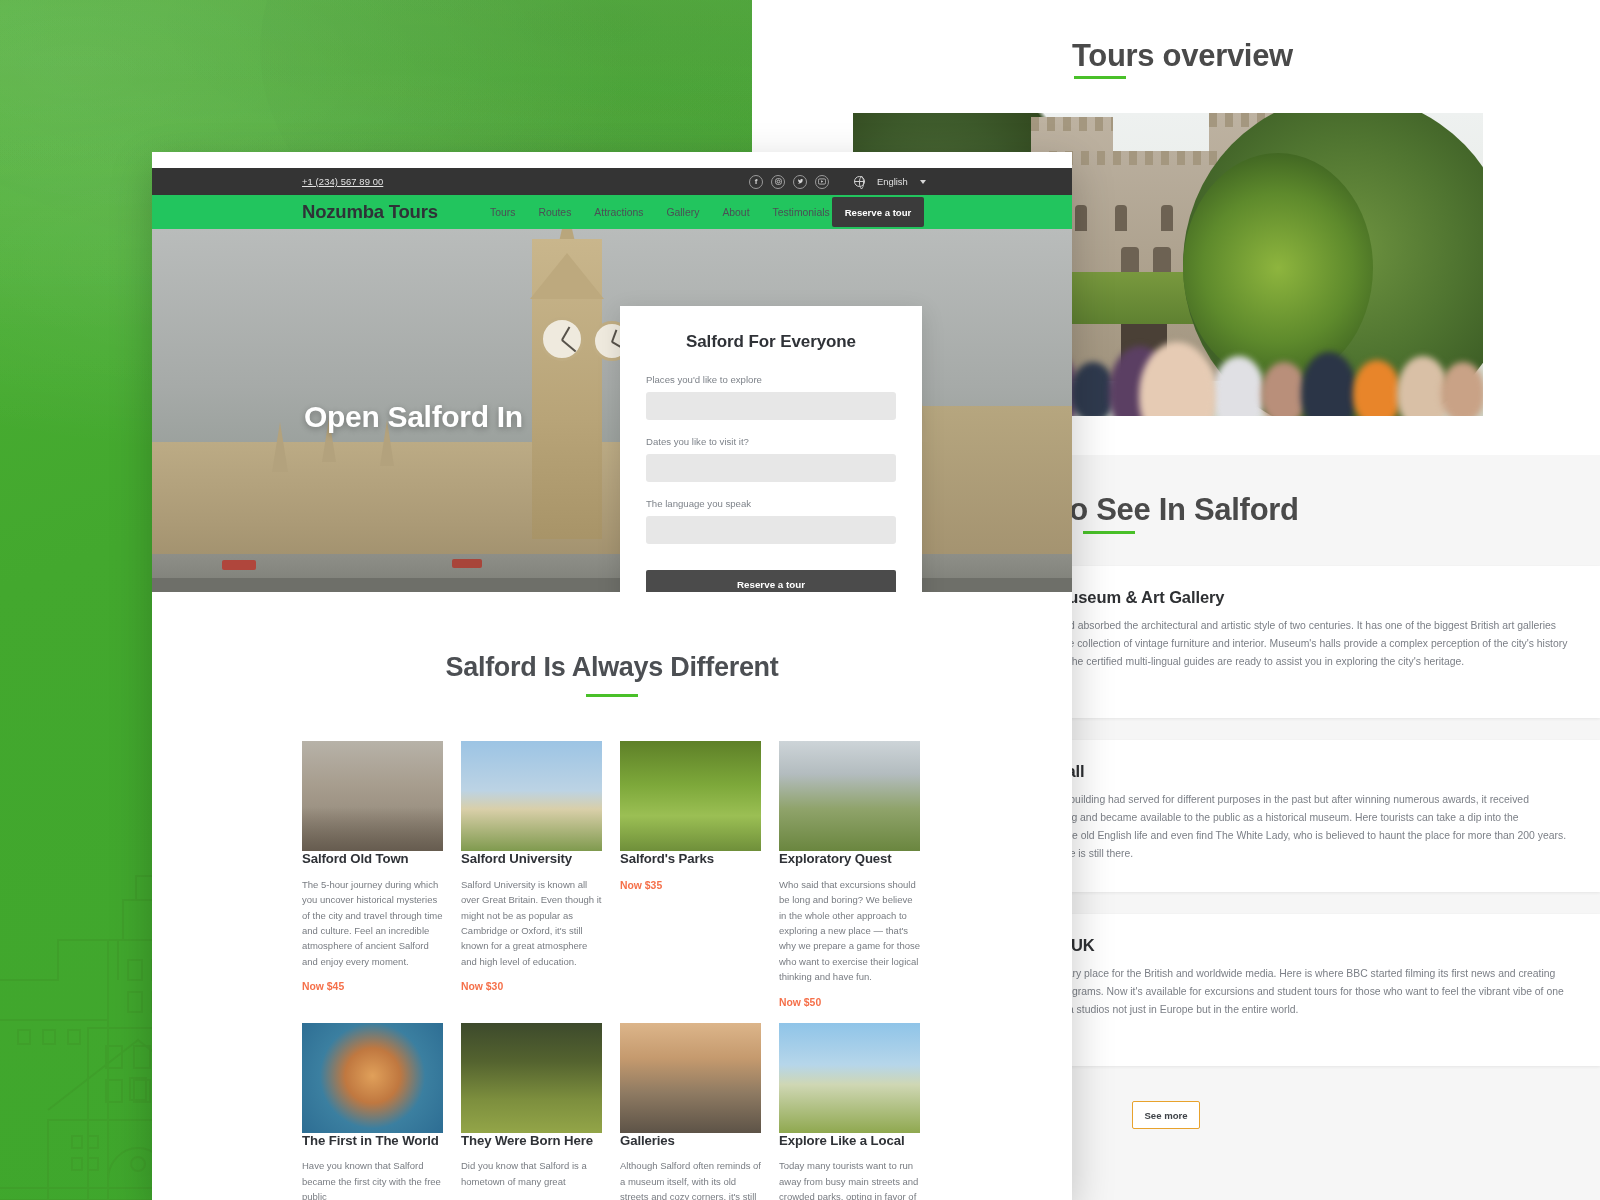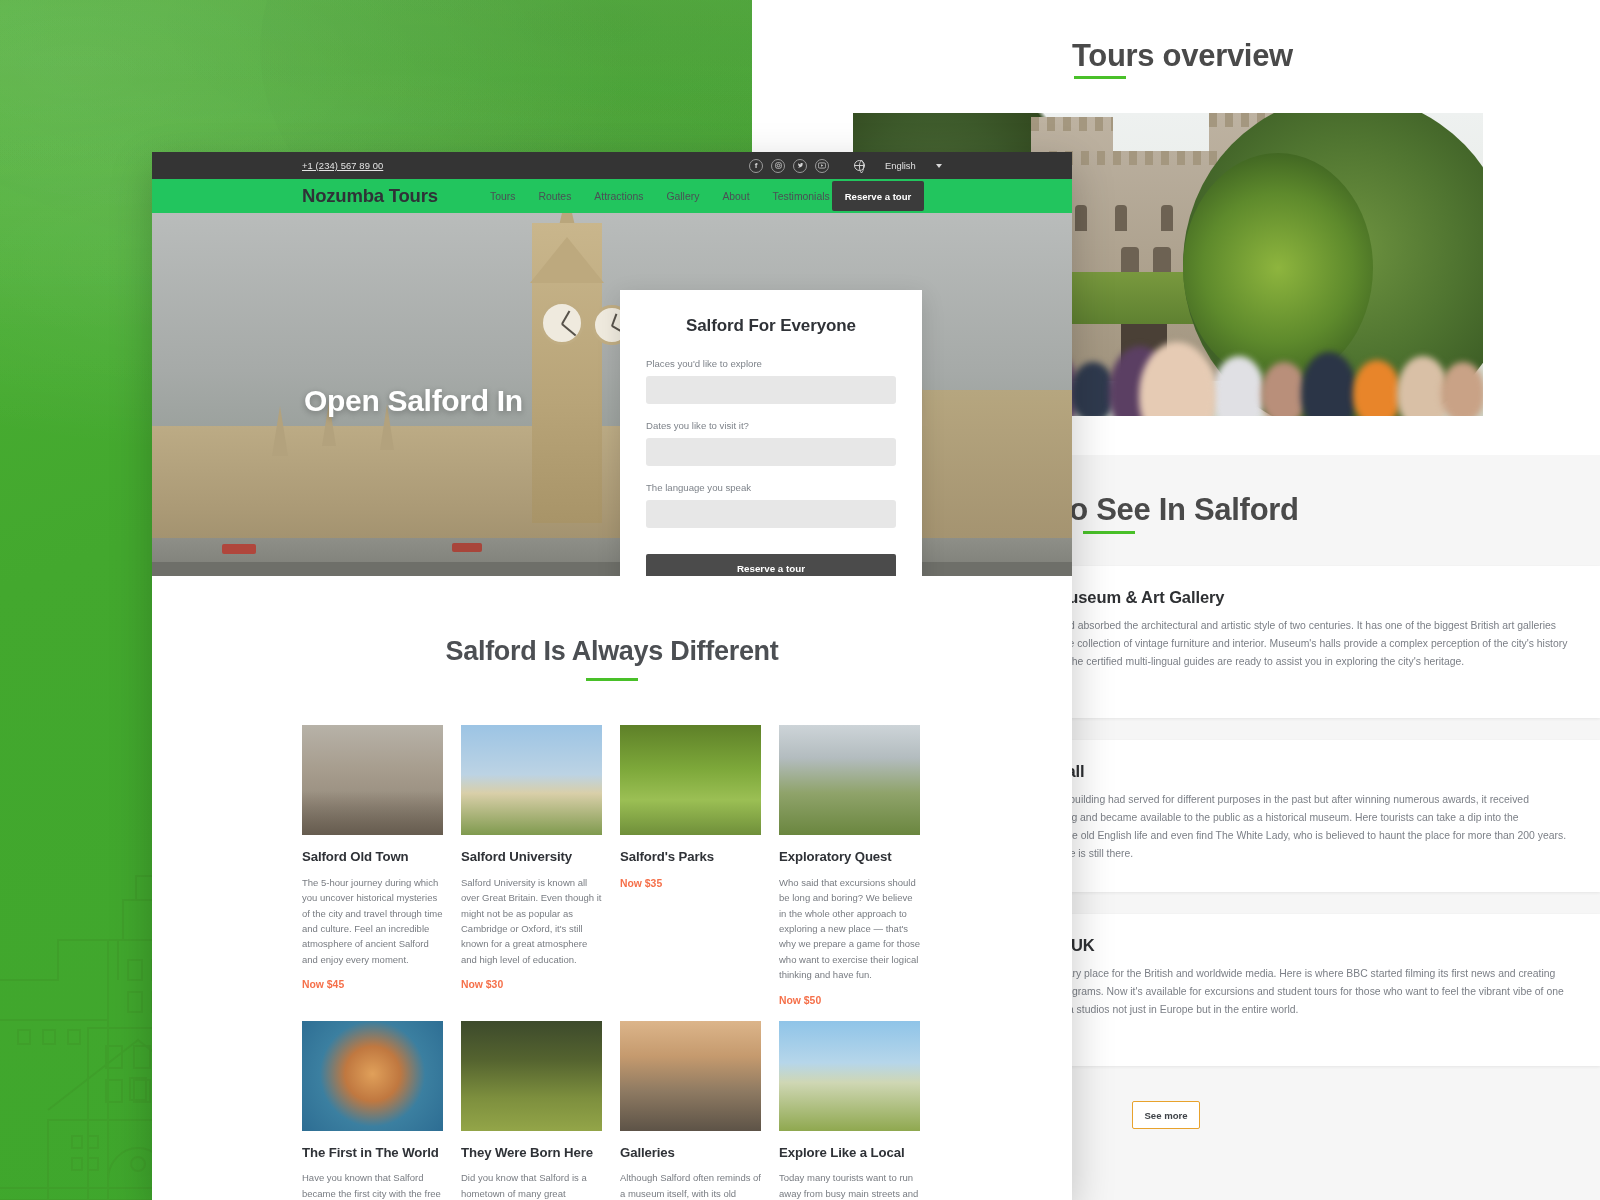--- a/index.html
+++ b/index.html
@@ -119,34 +119,34 @@
 
   
   .mock{
     position:absolute; left:152px; top:152px; width:920px; height:1048px;
     background:#ffffff; box-shadow:0 14px 40px rgba(0,0,0,.22);
     overflow:hidden;
   }
 
   .topbar{
     height:27px; background:#343434; display:flex; align-items:center;
-    padding:0 0 0 0; position:relative;
+    padding:0 0 0 0; position:relative;margin-top:16px;
   }
   .phone{
     position:absolute; left:150px; font-size:9.4px; color:#e4e4e4;
     text-decoration:underline; letter-spacing:.1px;
   }
   .socials{ position:absolute; left:597px; display:flex; gap:8px; align-items:center; }
   .soc{
     width:14px; height:14px; border-radius:50%; border:1px solid #9a9a9a;
     display:flex; align-items:center; justify-content:center;
     color:#d6d6d6; font-size:8px; font-weight:bold; line-height:1;
   }
   .lang{
-    position:absolute; left:702px; display:flex; align-items:center; gap:20px;
+    position:absolute; left:702px; display:flex; align-items:center; gap:12px;
     color:#e0e0e0; font-size:9.4px;
   }
   .globe{
     width:11px; height:11px; border-radius:50%; border:1px solid #cfcfcf; position:relative;
   }
   .globe:before{ content:''; position:absolute; left:4px; top:-1px; width:3px; height:11px;
     border:1px solid #cfcfcf; border-radius:50%; }
   .globe:after{ content:''; position:absolute; left:-1px; top:4px; width:11px; height:0;
     border-top:1px solid #cfcfcf; }
   .caret{ width:0; height:0; border-left:3.5px solid transparent; border-right:3.5px solid transparent;
@@ -228,21 +228,21 @@
     margin-top:60px; letter-spacing:-.3px;
   }
   .section-underline{ width:52px; height:3px; background:#49c029; margin:11px auto 0 auto; }
 
   .cards{
     position:relative; margin:44px 0 0 150px; width:625px;
     display:grid; grid-template-columns:repeat(4,141px); gap:15px 18px;
   }
   .tcard{ width:141px; }
   .tcard .img{ width:141px; height:110px; overflow:hidden; position:relative; background:#8d8d8d; }
-  .tcard h4{ font-size:13.2px; font-weight:bold; color:#2f3237; margin-top:14px; line-height:1.28; letter-spacing:-.1px; }
+  .tcard h4{ font-size:13.2px; font-weight:bold; color:#2f3237; line-height:1.28; letter-spacing:-.1px; }
   .tcard p{ font-size:9.5px; line-height:1.62; color:#787c82; margin-top:9px; }
   .price{ font-size:10.4px; font-weight:bold; color:#f5704a; margin-top:12px; }
 
   
   .ph{ position:absolute; inset:0; }
   .ph1{ background:linear-gradient(180deg,#b7b2a8 0%,#a79d8e 40%,#8a7f70 100%); }
   .ph1:after{ content:''; position:absolute; left:0; bottom:0; width:100%; height:40%;
     background:linear-gradient(180deg,rgba(120,110,95,0),rgba(90,80,68,.75)); }
   .ph2{ background:linear-gradient(180deg,#9cc4e4 0%,#bcd3e4 45%,#d9cfa9 62%,#7f9a4e 100%); }
   .ph3{ background:linear-gradient(180deg,#5e8028 0%,#7da83a 40%,#9bbf54 68%,#6f8f3a 100%); }

